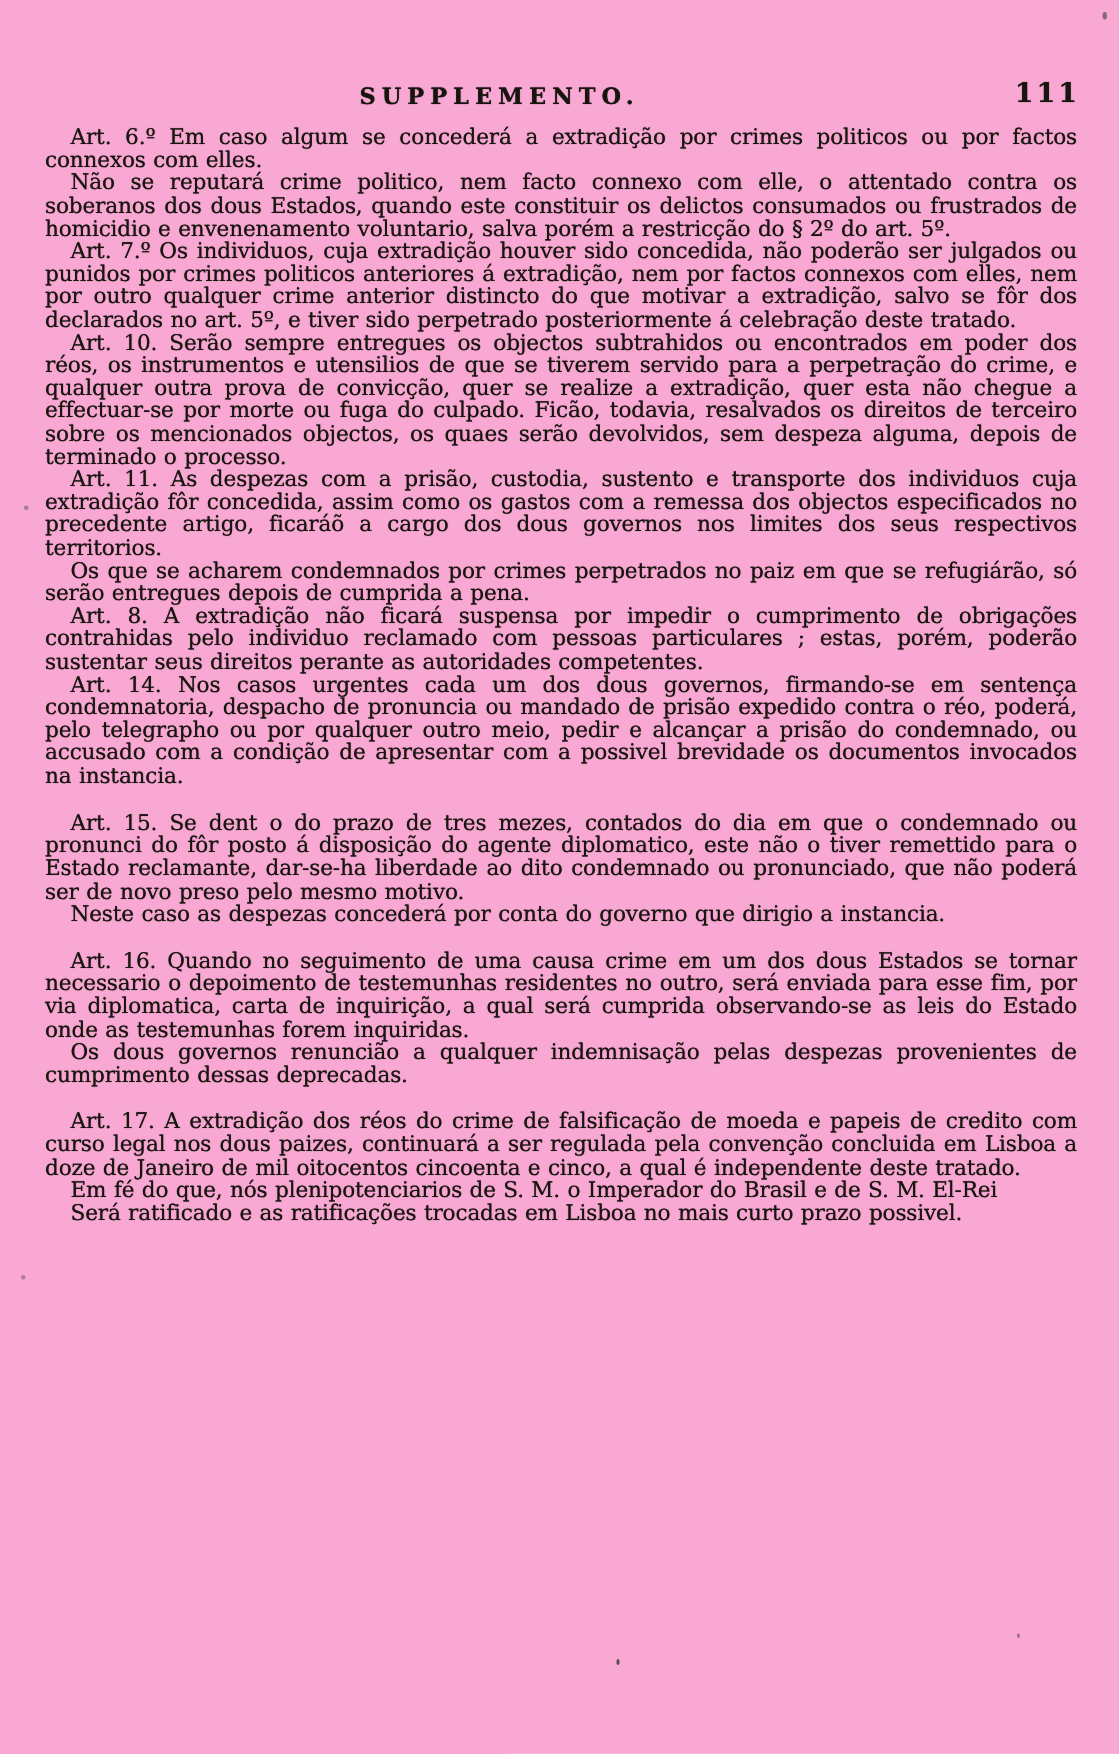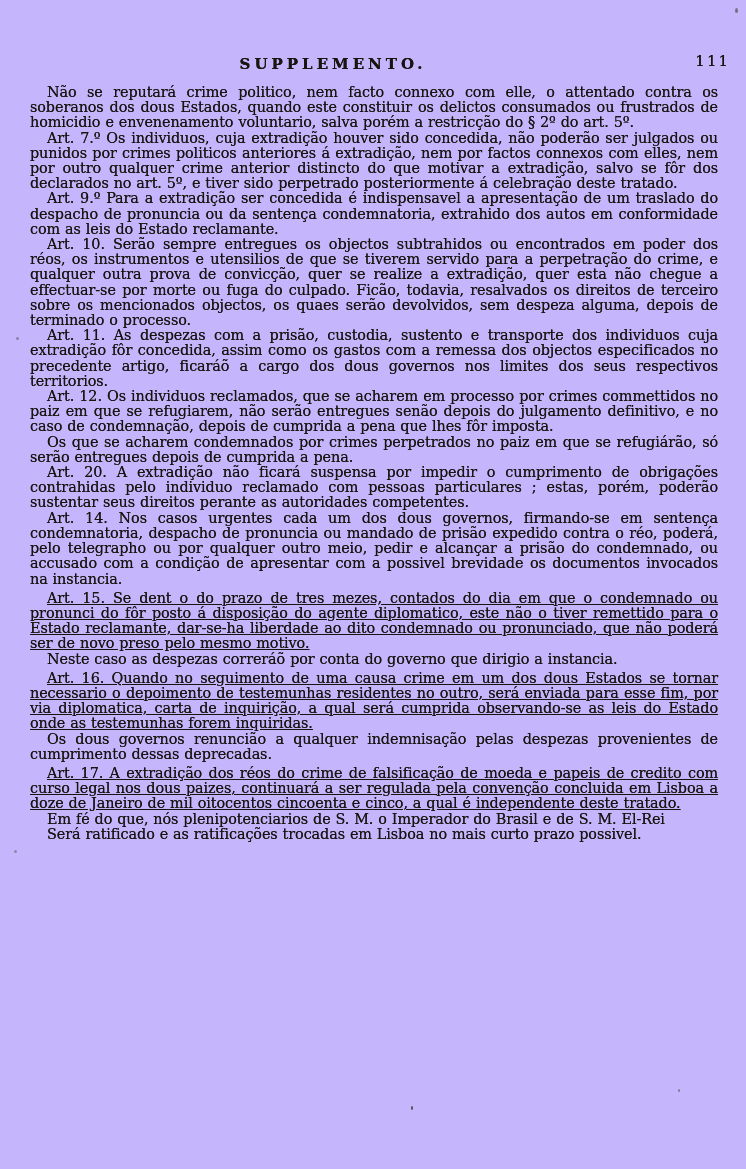--- a/index.html
+++ b/index.html
@@ -5,21 +5,21 @@
   html, body { margin: 0; padding: 0; }
   body {
     background: #e8e8e6;
     font-family: "DejaVu Serif", "Liberation Serif", serif;
   }
   .page {
     position: relative;
     width: 746px;
     height: 1169px;
     margin: 0 auto;
-    background: #c4b5fd;
+    background: #f9a8d4;
     color: #18150f;
     overflow: hidden;
   }
   
   .running-head {
     position: absolute;
     top: 52px;
     left: 0;
     width: 100%;
     height: 28px;
@@ -30,45 +30,45 @@
     right: 80px;
     text-align: center;
     font-weight: bold;
     font-size: 15px;
     letter-spacing: 4px;
     top: 3px;
     text-shadow: 0 0 0.6px currentColor;
   }
   .page-number {
     position: absolute;
-    right: 16px;
+    right: 26px;
     top: 0;
-    font-weight: normal;
-    font-size: 15px;
+    font-weight: bold;
+    font-size: 18px;
     letter-spacing: 2px;
     text-shadow: 0 0 0.6px currentColor;
   }
   
   .text-block {
     position: absolute;
     top: 85px;
     left: 30px;
     width: 688px;
   }
   .text-block p {
     margin: 0;
     text-indent: 17px;
     text-align: justify;
     font-size: 14.4px;
     line-height: 15.2px;
     letter-spacing: -0.1px;
     word-spacing: 0.5px;
     text-shadow: 0 0 0.55px rgba(24,21,15,0.85);
   }
-  .text-block p.spaced { margin-top: 4px; text-decoration: underline; }
+  .text-block p.spaced { margin-top: 16px; }
   
   .speck {
     position: absolute;
     background: #55504a;
     border-radius: 50%;
   }
   .speck.s1 { left: 411px; top: 1106px; width: 2px; height: 4px; }
   .speck.s2 { left: 678px; top: 1089px; width: 2px; height: 3px; opacity: .6; }
   .speck.s3 { left: 16px;  top: 337px;  width: 3px; height: 3px; opacity: .5; }
   .speck.s4 { left: 14px;  top: 850px;  width: 3px; height: 3px; opacity: .45; }
@@ -78,31 +78,30 @@
 <body>
 
 <div class="page">
 
   <div class="running-head">
     <div class="head-title">SUPPLEMENTO.</div>
     <div class="page-number">111</div>
   </div>
 
   <div class="text-block">
+    <p>Art. 6.º Em caso algum se concederá a extradição por crimes politicos ou por factos connexos com elles.</p>
     <p>Não se reputará crime politico, nem facto connexo com elle, o attentado contra os soberanos dos dous Estados, quando este constituir os delictos consumados ou frustrados de homicidio e envenenamento voluntario, salva porém a restricção do § 2º do art. 5º.</p>
     <p>Art. 7.º Os individuos, cuja extradição houver sido concedida, não poderão ser julgados ou punidos por crimes politicos anteriores á extradição, nem por factos connexos com elles, nem por outro qualquer crime anterior distincto do que motivar a extradição, salvo se fôr dos declarados no art. 5º, e tiver sido perpetrado posteriormente á celebração deste tratado.</p>
-    <p>Art. 9.º Para a extradição ser concedida é indispensavel a apresentação de um traslado do despacho de pronuncia ou da sentença condemnatoria, extrahido dos autos em conformidade com as leis do Estado reclamante.</p>
     <p>Art. 10. Serão sempre entregues os objectos subtrahidos ou encontrados em poder dos réos, os instrumentos e utensilios de que se tiverem servido para a perpetração do crime, e qualquer outra prova de convicção, quer se realize a extradição, quer esta não chegue a effectuar-se por morte ou fuga do culpado. Ficão, todavia, resalvados os direitos de terceiro sobre os mencionados objectos, os quaes serão devolvidos, sem despeza alguma, depois de terminado o processo.</p>
     <p>Art. 11. As despezas com a prisão, custodia, sustento e transporte dos individuos cuja extradição fôr concedida, assim como os gastos com a remessa dos objectos especificados no precedente artigo, ficaráõ a cargo dos dous governos nos limites dos seus respectivos territorios.</p>
-    <p>Art. 12. Os individuos reclamados, que se acharem em processo por crimes commettidos no paiz em que se refugiarem, não serão entregues senão depois do julgamento definitivo, e no caso de condemnação, depois de cumprida a pena que lhes fôr imposta.</p>
     <p>Os que se acharem condemnados por crimes perpetrados no paiz em que se refugiárão, só serão entregues depois de cumprida a pena.</p>
-    <p>Art. 20. A extradição não ficará suspensa por impedir o cumprimento de obrigações contrahidas pelo individuo reclamado com pessoas particulares ; estas, porém, poderão sustentar seus direitos perante as autoridades competentes.</p>
+    <p>Art. 8. A extradição não ficará suspensa por impedir o cumprimento de obrigações contrahidas pelo individuo reclamado com pessoas particulares ; estas, porém, poderão sustentar seus direitos perante as autoridades competentes.</p>
     <p>Art. 14. Nos casos urgentes cada um dos dous governos, firmando-se em sentença condemnatoria, despacho de pronuncia ou mandado de prisão expedido contra o réo, poderá, pelo telegrapho ou por qualquer outro meio, pedir e alcançar a prisão do condemnado, ou accusado com a condição de apresentar com a possivel brevidade os documentos invocados na instancia.</p>
     <p class="spaced">Art. 15. Se dent o do prazo de tres mezes, contados do dia em que o condemnado ou pronunci do fôr posto á disposição do agente diplomatico, este não o tiver remettido para o Estado reclamante, dar-se-ha liberdade ao dito condemnado ou pronunciado, que não poderá ser de novo preso pelo mesmo motivo.</p>
-    <p>Neste caso as despezas correráõ por conta do governo que dirigio a instancia.</p>
+    <p>Neste caso as despezas concederá por conta do governo que dirigio a instancia.</p>
     <p class="spaced">Art. 16. Quando no seguimento de uma causa crime em um dos dous Estados se tornar necessario o depoimento de testemunhas residentes no outro, será enviada para esse fim, por via diplomatica, carta de inquirição, a qual será cumprida observando-se as leis do Estado onde as testemunhas forem inquiridas.</p>
     <p>Os dous governos renuncião a qualquer indemnisação pelas despezas provenientes de cumprimento dessas deprecadas.</p>
     <p class="spaced">Art. 17. A extradição dos réos do crime de falsificação de moeda e papeis de credito com curso legal nos dous paizes, continuará a ser regulada pela convenção concluida em Lisboa a doze de Janeiro de mil oitocentos cincoenta e cinco, a qual é independente deste tratado.</p>
     <p>Em fé do que, nós plenipotenciarios de S. M. o Imperador do Brasil e de S. M. El-Rei</p>
     <p>Será ratificado e as ratificações trocadas em Lisboa no mais curto prazo possivel.</p>
   </div>
 
   <span class="speck s1"></span>
   <span class="speck s2"></span>
   <span class="speck s3"></span>

